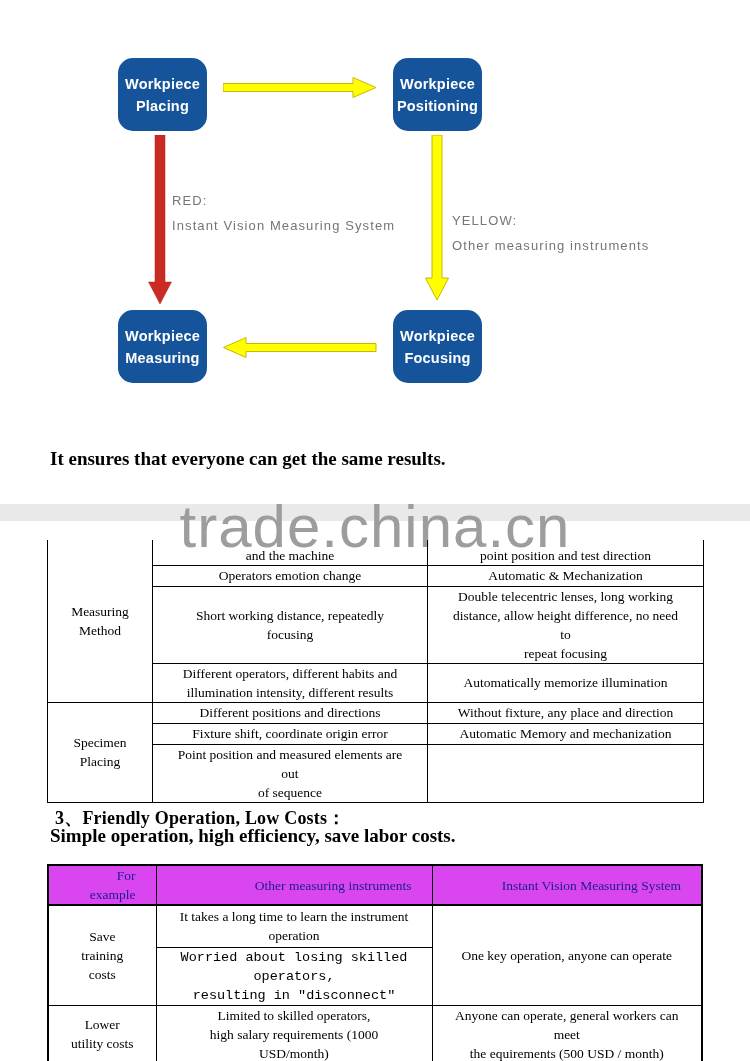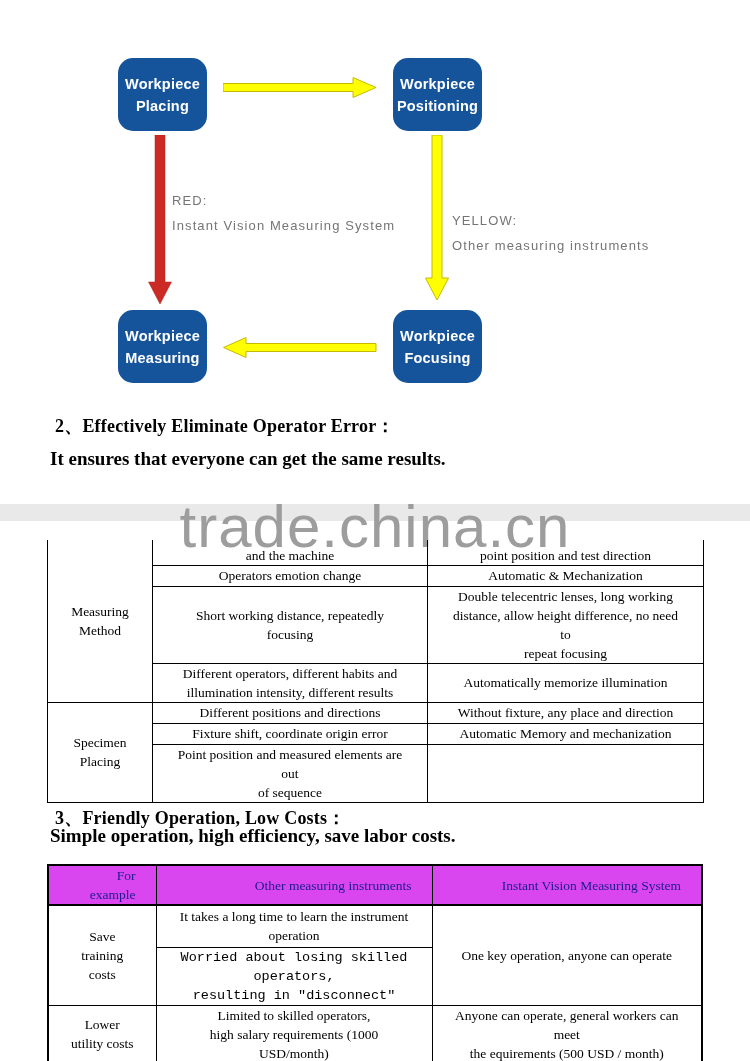--- a/index.html
+++ b/index.html
@@ -89,21 +89,20 @@
 
   <div class="legend" id="legend-red">
     <div>RED:</div>
     <div class="legend-text">Instant Vision Measuring System</div>
   </div>
   <div class="legend" id="legend-yellow">
     <div>YELLOW:</div>
     <div class="legend-text">Other measuring instruments</div>
   </div>
 
-  <div class="sec-heading" id="heading-2">2、Effectively Eliminate Operator Error：</div>
   <div class="sec-subtext" id="subtext-2">It ensures that everyone can get the same results.</div>
 
   <div id="wm-band"></div>
   <div id="wm-text">trade.china.cn</div>
 
   <table id="table1">
     <colgroup>
         <col style="width:105px">
         <col style="width:275px">
         <col style="width:276px">

